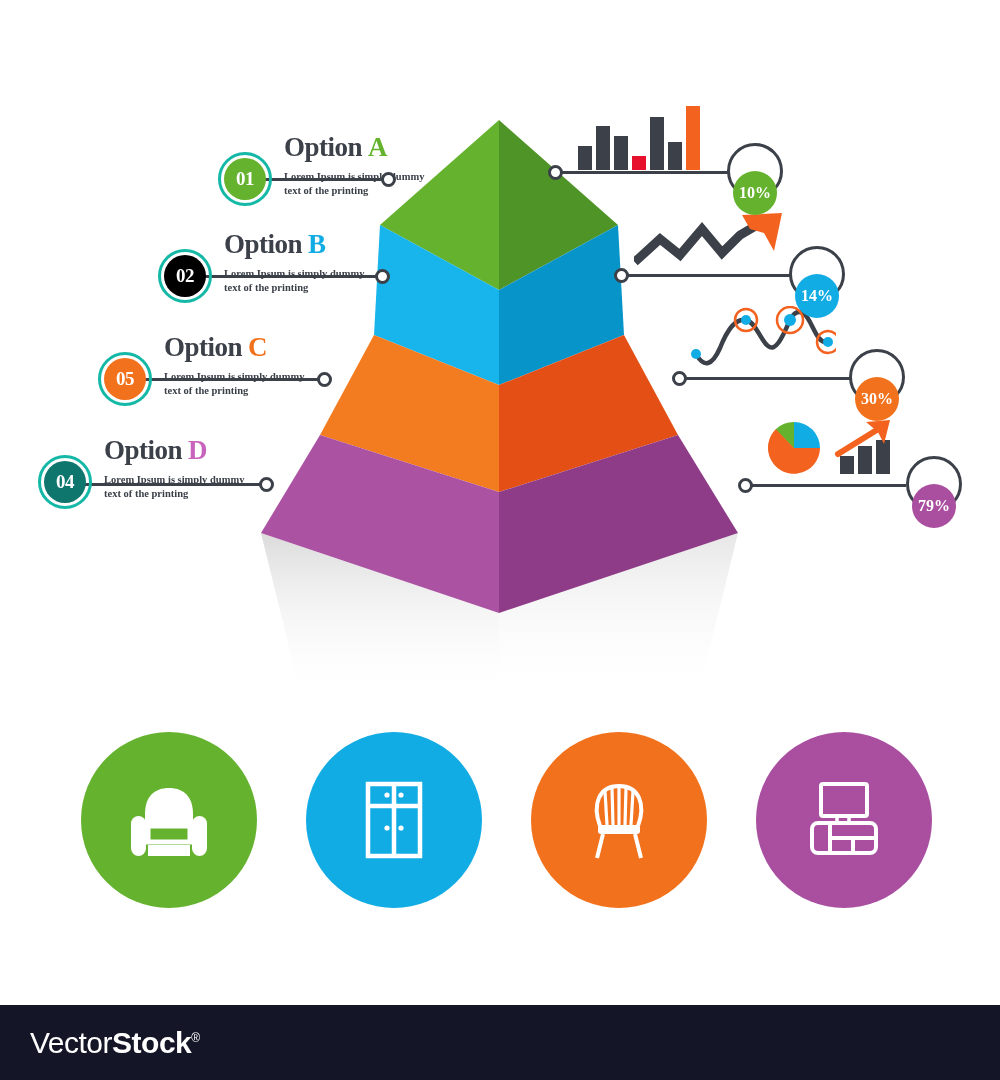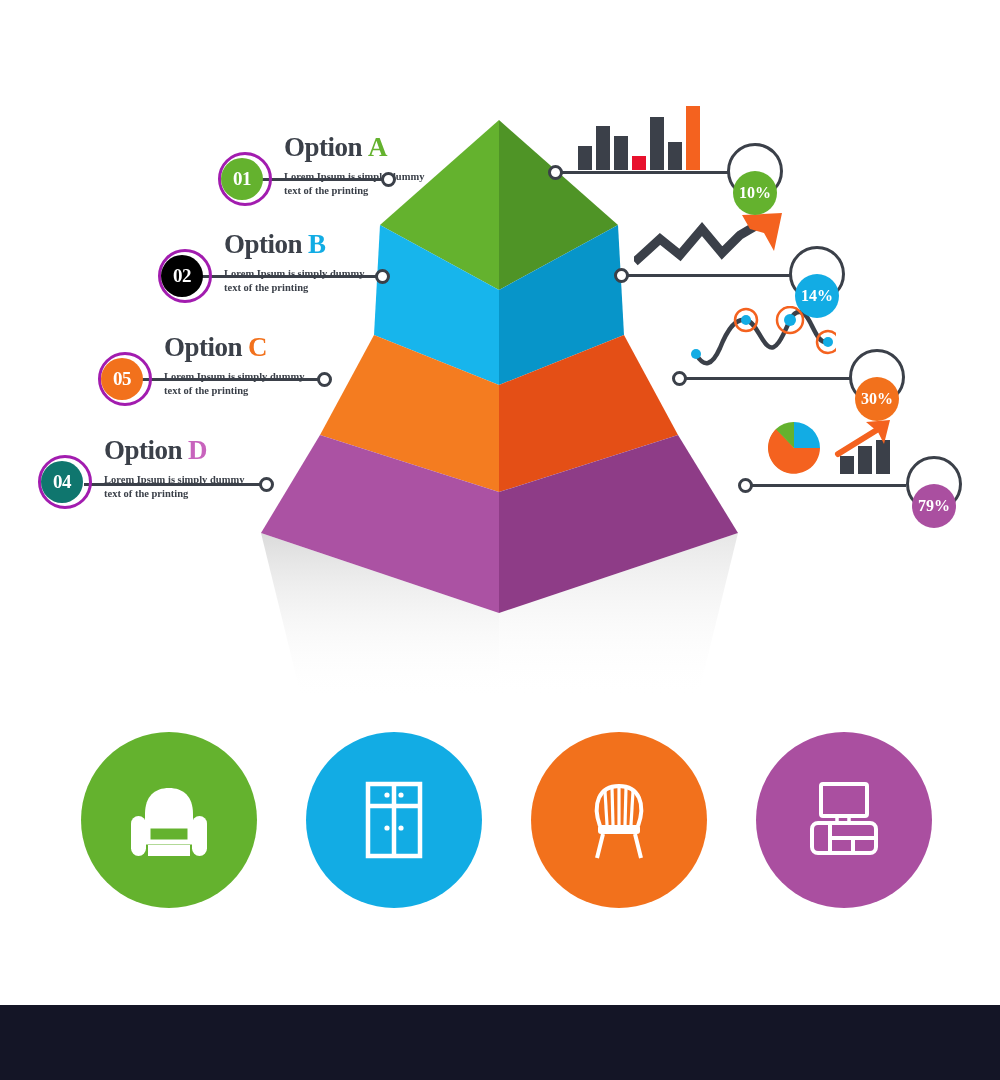--- a/index.html
+++ b/index.html
@@ -28,23 +28,24 @@
   
   .opt-row {
     position: absolute;
     display: flex;
     align-items: flex-start;
   }
   .badge {
     position: relative;
     width: 54px; height: 54px;
     border-radius: 50%;
-    border: 3px solid #a21caf;
-    display: flex;
-    align-items: center;
+    border: 3px solid #14b8a6;
+    display: flex;
+    align-items: center;
+    justify-content: center;
     flex: 0 0 auto;
     z-index: 3;
   }
   .badge-inner {
     width: 42px; height: 42px;
     border-radius: 50%;
     display: flex;
     align-items: center;
     justify-content: center;
     color: #ffffff;
@@ -371,15 +372,16 @@
       <rect x="29" y="16" width="46" height="32" rx="2" fill="none" stroke="#ffffff" stroke-width="4"></rect>
       <rect x="45" y="48" width="12" height="7" fill="none" stroke="#ffffff" stroke-width="3.5"></rect>
       <rect x="20" y="55" width="64" height="30" rx="6" fill="none" stroke="#ffffff" stroke-width="4"></rect>
       <line x1="38" y1="55" x2="38" y2="85" stroke="#ffffff" stroke-width="4"></line>
       <line x1="38" y1="70" x2="84" y2="70" stroke="#ffffff" stroke-width="4"></line>
       <line x1="61" y1="70" x2="61" y2="85" stroke="#ffffff" stroke-width="4"></line>
     </svg>
   </div>
 
   <div id="footer">
+    <div id="wm-logo"><span>Vector</span><b>Stock</b><sup>®</sup></div>
   </div>
 
 </div>
 
 </body></html>

